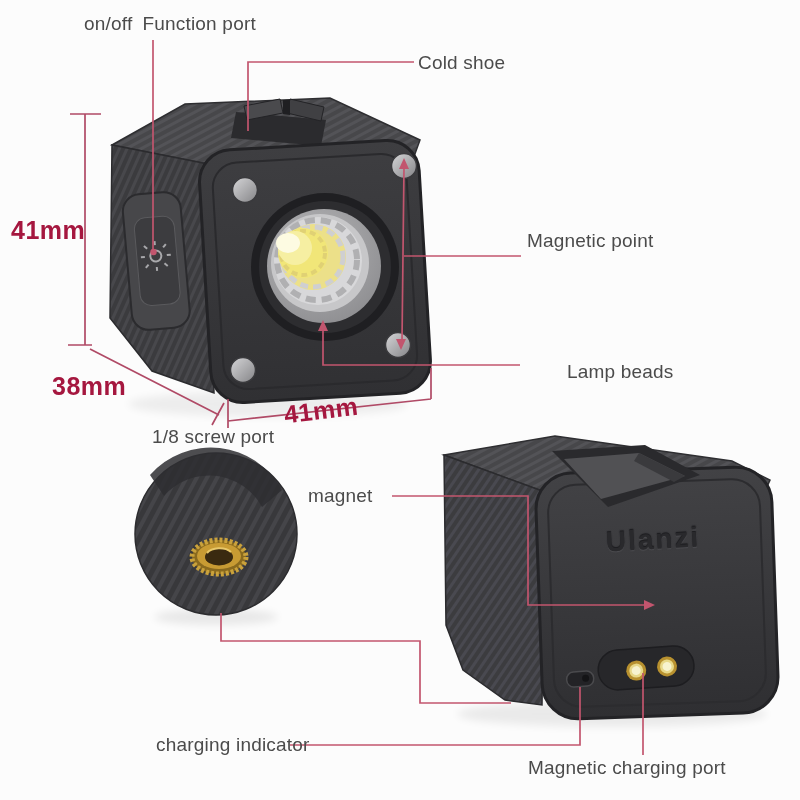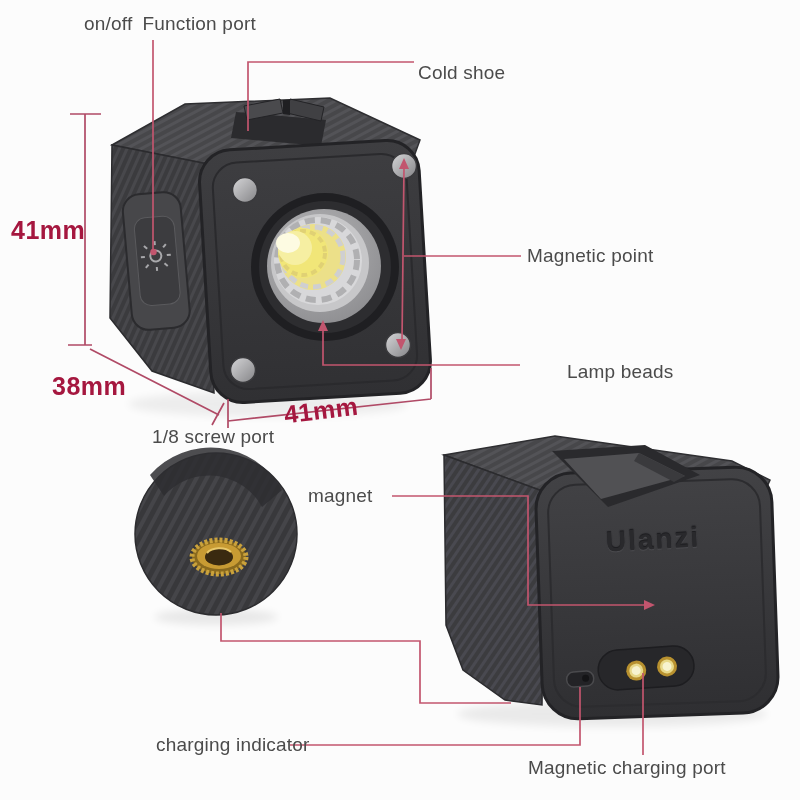--- a/index.html
+++ b/index.html
@@ -2,22 +2,22 @@
 <html><head>
 <meta charset="utf-8">
 <style>
   html,body{margin:0;padding:0;}
   body{background:#e9e9e9;font-family:"Liberation Sans",sans-serif;}
   #stage{position:relative;width:800px;height:800px;background:#fcfcfc;overflow:hidden;}
   #art{position:absolute;left:0;top:0;}
   .label{position:absolute;color:#4b4b4b;font-size:19px;line-height:21px;letter-spacing:.2px;white-space:nowrap;}
   .dim{position:absolute;color:#a5173f;font-size:25px;font-weight:bold;letter-spacing:.5px;white-space:nowrap;}
   #power-label{left:84px;top:13px;display:flex;gap:10px;}
-  #cold-shoe-label{left:418px;top:52px;margin-top:10px;}
-  #magnetic-point-label{left:527px;top:245px;}
+  #cold-shoe-label{left:418px;top:52px;}
+  #magnetic-point-label{left:527px;top:230px;}
   #lamp-beads-label{left:527px;top:361px;margin-left:40px;}
   #dim-height{left:11px;top:216px;}
   #dim-depth{left:52px;top:372px;text-align:right;}
   #dim-width{left:284px;top:396px;transform:rotate(-7deg);}
   #screw-port-label{left:152px;top:426px;}
   #magnet-label{left:308px;top:485px;text-align:right;}
   #charging-indicator-label{left:156px;top:734px;}
   #charging-port-label{left:528px;top:757px;}
   #brand-logo{position:absolute;left:597px;top:524px;width:112px;text-align:center;
     font-size:28px;font-weight:bold;letter-spacing:2px;color:#29292c;

